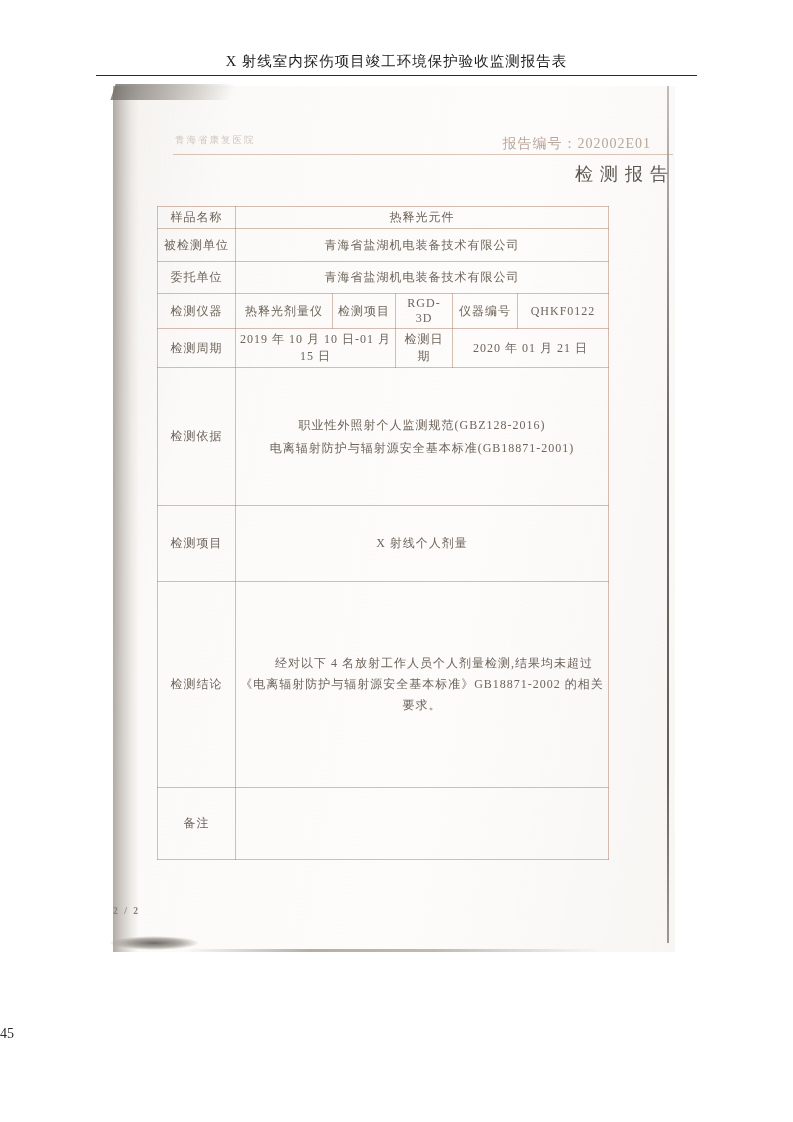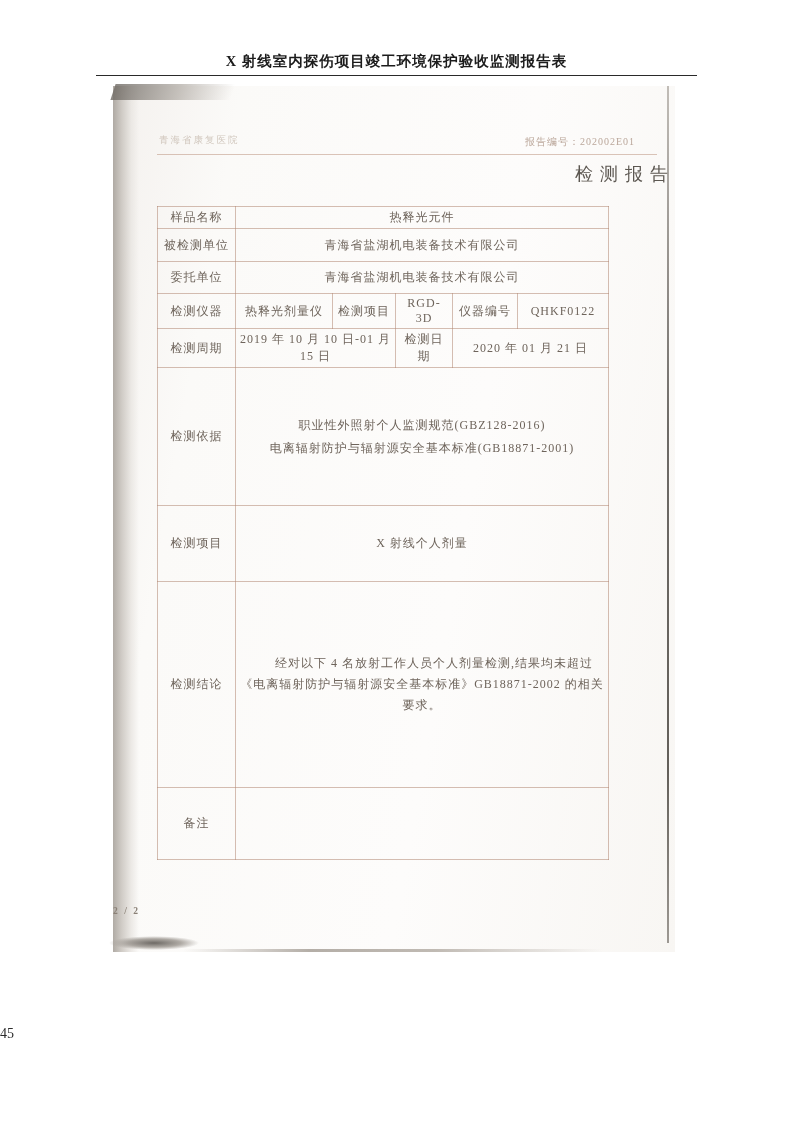--- a/index.html
+++ b/index.html
@@ -4,21 +4,21 @@
 <style>
   html,body{margin:0;padding:0;}
   body{
     width:793px;height:1122px;position:relative;background:#ffffff;
     font-family:"Liberation Serif","DejaVu Serif",serif;
     overflow:hidden;
   }
   
   .doc-header{
     position:absolute;top:52px;left:0;width:793px;text-align:center;
-    font-size:14.5px;font-weight:bold;color:#1c1c1c;letter-spacing:1px;
+    font-size:14.5px;font-weight:normal;color:#1c1c1c;letter-spacing:1px;
   }
   .doc-header-rule{
     position:absolute;top:75px;left:96px;width:601px;height:0;
     border-top:1.5px solid #2a2a2a;
   }
   .doc-page-number{
     position:absolute;top:1026px;left:0;width:793px;text-align:left;
     font-size:14px;color:#2b2b2b;
   }
   
@@ -46,30 +46,30 @@
     position:absolute;right:6px;top:0;width:2px;height:99%;
     background:linear-gradient(#b7b2ac,#55514d 40%,#49453f 80%,#8d8882);opacity:.85;
   }
   .scan-bottom-edge{
     position:absolute;left:70px;bottom:0px;width:420px;height:3px;
     background:linear-gradient(to right,rgba(150,144,138,0),#b4aea7 30%,#c0bab3 60%,rgba(150,144,138,0));
     border-radius:2px;
   }
   
   .letterhead{
-    position:absolute;left:44px;top:46px;width:500px;height:22px;
+    position:absolute;left:60px;top:46px;width:500px;height:22px;
     border-bottom:1px solid rgba(190,150,130,0.55);
     text-decoration:underline;
   }
   .org-name{
     position:absolute;left:2px;top:2px;font-size:9.5px;color:#cabfb4;
     letter-spacing:2px;opacity:.85;
   }
   .report-no{
-    position:absolute;right:22px;top:3px;font-size:10px;color:#b7a295;
+    position:absolute;right:22px;top:3px;font-size:14px;color:#b7a295;
     letter-spacing:1px;opacity:.95;
   }
   .scan-title{
     position:absolute;left:0;top:76px;width:562px;text-align:right;
     font-size:18px;color:#5c5751;letter-spacing:7px;font-weight:400;
     font-family:"Liberation Sans","DejaVu Sans",sans-serif;
   }
   
   table.report{
     position:absolute;left:44px;top:120px;width:451px;height:648px;

